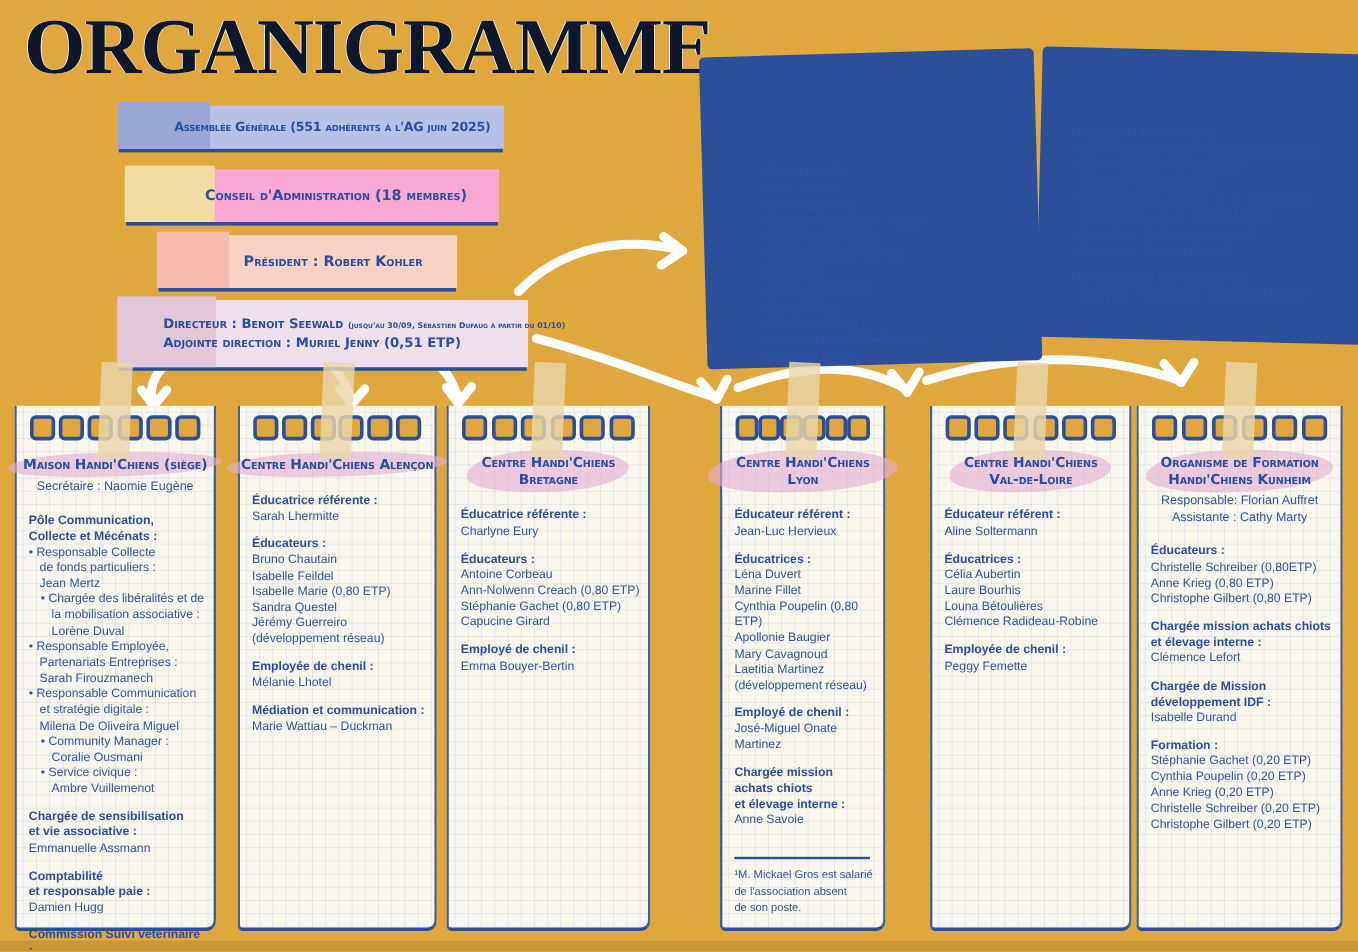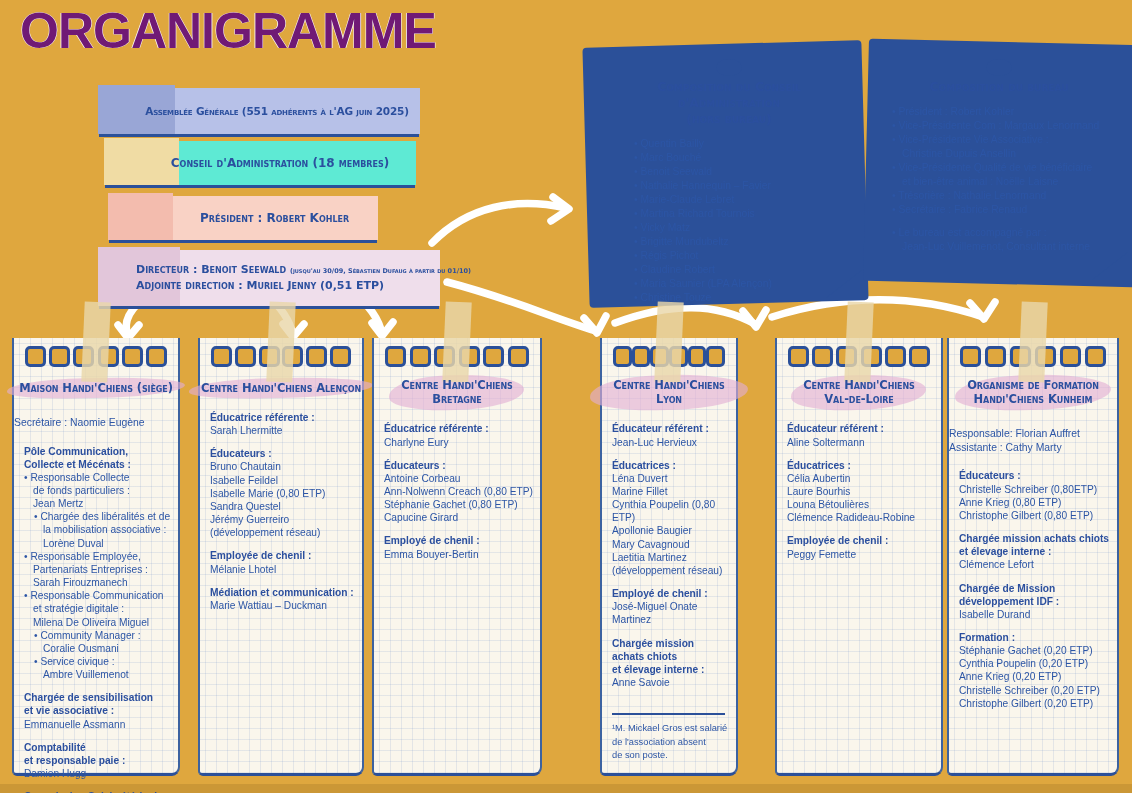--- a/index.html
+++ b/index.html
@@ -1,40 +1,40 @@
 <!DOCTYPE html>
 <html><head>
 <meta charset="utf-8">
 <style>
   html,body{margin:0;padding:0;width:1132px;height:793px;}
   body{position:relative;overflow:hidden;background:#dfa73e;font-family:"Liberation Sans",sans-serif;}
 
   
   .page-title{
     position:absolute;left:20px;top:2px;margin:0;
-    font-family:Liberation Sans, sans-serif;font-weight:bold;
-    font-size:50px;letter-spacing:-1px;color:#701a75;
+    font-family:Liberation Serif, serif;font-weight:bold;
+    font-size:66px;letter-spacing:-1px;color:#0f172a;
     text-shadow:0.6px 0 #fff,-0.6px 0 #fff;
   }
 
   
   .arrows{position:absolute;left:0;top:0;z-index:1;}
   .arrows path{stroke:#ffffff;stroke-width:7.5;fill:none;stroke-linecap:round;stroke-linejoin:round;}
 
   
   .banner{position:absolute;z-index:2;display:flex;flex-direction:column;justify-content:center;
     box-shadow:0 4px 0 -1px #2b5099;}
   .banner::before{content:'';position:absolute;left:0;top:-3px;bottom:0;width:24%;background:var(--edge);}
   .banner-line{position:relative;z-index:1;font-family:"DejaVu Sans",sans-serif;font-weight:700;
     font-variant:small-caps;color:#2b4f9e;white-space:nowrap;}
-  .banner0{left:98px;top:88px;width:322px;height:46px;}
+  .banner0{left:98px;top:88px;width:322px;height:36px;}
   .banner0 .banner-line{font-size:10.5px;letter-spacing:-0.2px;text-align:center;padding-left:36px;}
   .banner1{left:104px;top:141px;width:312px;height:44px;}
   .banner1 .banner-line{font-size:12px;text-align:center;padding-left:40px;}
-  .banner2{left:108px;top:196px;width:250px;height:44px;padding-left:20px;}
+  .banner2{left:131px;top:196px;width:250px;height:44px;}
   .banner2 .banner-line{font-size:12px;text-align:left;padding-left:72px;}
   .banner3{left:98px;top:250px;width:342px;height:56px;}
   .banner3 .banner-line{font-size:11px;text-align:left;padding-left:38px;line-height:1.45;}
   .banner-small{font-size:6.5px;font-weight:700;}
 
   
   .note{position:absolute;z-index:2;background:#e8c3db;padding:30px 14px 12px;box-sizing:border-box;}
   .note::before{content:'';position:absolute;z-index:-1;background:#2b5099;border-radius:4px;}
   .note1{left:598px;top:50px;width:262px;height:236px;}
   .note1::before{left:-12px;right:-5px;top:-6px;bottom:-18px;transform:rotate(-1.6deg);}
@@ -65,21 +65,21 @@
   .hole{width:15px;height:15px;border:3px solid #2b5099;border-radius:5px;background:#dfa73e;}
   .tape{position:absolute;top:-36px;left:50%;width:26px;height:80px;
     transform:translateX(-50%) rotate(2.5deg);background:rgba(233,215,169,.82);}
   .pad-title{margin-top:11px;text-align:center;}
   .pad-title-inner{position:relative;display:inline-block;font-family:"DejaVu Sans",sans-serif;
     font-weight:700;font-variant:small-caps;font-size:11.5px;line-height:1.25;
     letter-spacing:-0.1px;color:#2b4f9e;}
   .pad-title-inner::before{content:'';position:absolute;z-index:-1;left:-12px;right:-12px;top:-3px;bottom:-3px;
     background:#e2aed3;opacity:.62;transform:rotate(-1.2deg);
     border-radius:48% 52% 55% 45% / 62% 48% 60% 42%;}
-  .pad-sub{margin-top:20px;color:#2c55a5;font-size:10.4px;line-height:1.3;}
+  .pad-sub{margin-top:3px;text-align:center;color:#2c55a5;font-size:10.4px;line-height:1.3;}
   .pad-body{padding:15px 7px 0 10px;color:#2c55a5;}
   .block{margin-bottom:10px;}
   .line{font-size:10.2px;line-height:1.29;}
   .hd{font-weight:700;color:#2b4f9e;}
   .bl1{padding-left:9px;text-indent:-9px;}
   .in1{padding-left:9px;}
   .bl2{padding-left:19px;text-indent:-9px;}
   .in2{padding-left:19px;}
   .footrule{border-top:2px solid #2b5099;margin:24px 4px 7px 0;}
   .footnote{font-size:9.3px;line-height:1.45;}
@@ -105,21 +105,21 @@
   <path d="M772,317 C845,294 915,294 983,317"></path>
   <path d="M970,303 L984,319 L995,302"></path>
 </svg>
 
 <h1 class="page-title">ORGANIGRAMME</h1>
 
 <div id="banners">
     <div class="banner banner0" style="background: rgb(183, 193, 232); --edge: #99a6d6;">
       <div class="banner-line"><span>Assemblée Générale (551 adhérents à l'AG juin 2025)</span></div>
     </div>
-    <div class="banner banner1" style="background: #5eead4; --edge: #f0dca4;">
+    <div class="banner banner1" style="background: #f9a8d4; --edge: #f0dca4;">
       <div class="banner-line"><span>Conseil d'Administration (18 membres)</span></div>
     </div>
     <div class="banner banner2" style="background: rgb(249, 210, 197); --edge: #f3bcae;">
       <div class="banner-line"><span>Président : Robert Kohler</span></div>
     </div>
     <div class="banner banner3" style="background: rgb(239, 222, 235); --edge: #e2c6da;">
       <div class="banner-line"><span>Directeur  : Benoit Seewald </span><span class="banner-small">(jusqu'au 30/09, Sébastien Dufaug à partir du 01/10)</span></div>
       <div class="banner-line"><span>Adjointe direction : Muriel Jenny (0,51 ETP)</span></div>
     </div>
   </div>

